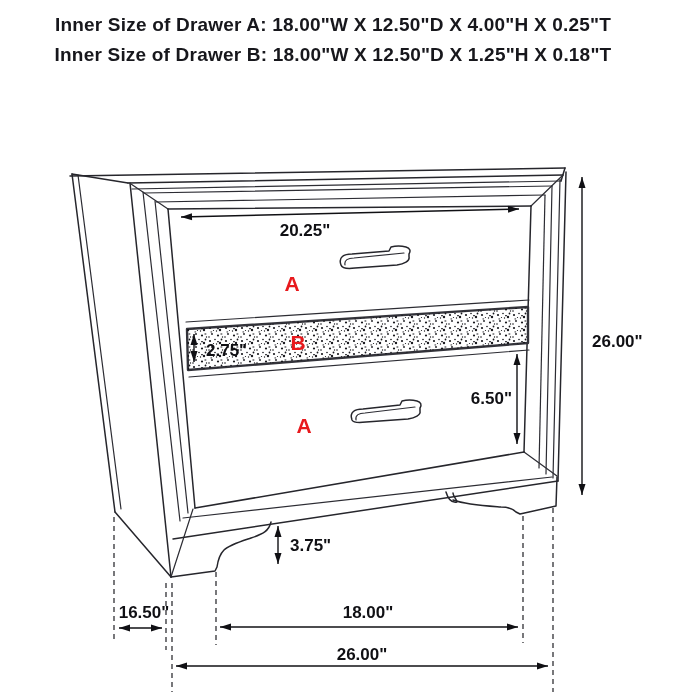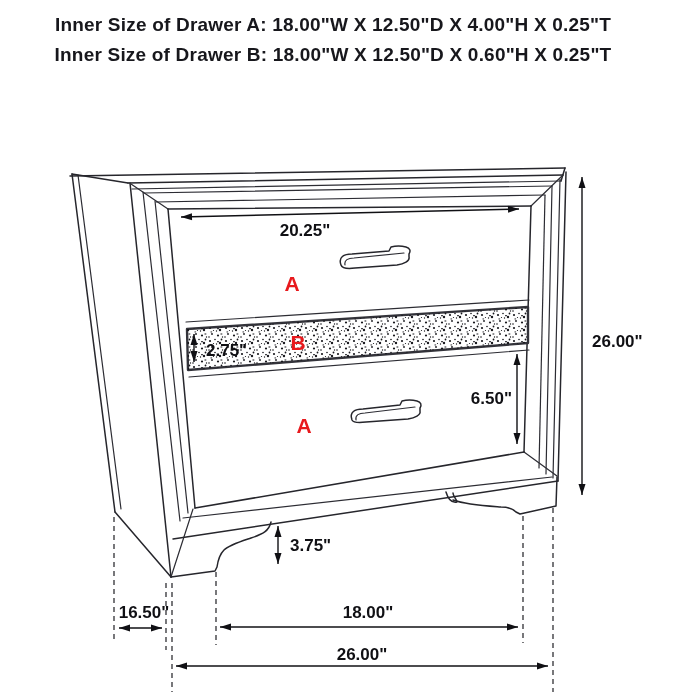--- a/index.html
+++ b/index.html
@@ -21,21 +21,21 @@
   .redlabel{font-family:"Liberation Sans", sans-serif;font-size:21px;font-weight:bold;}
   .handle{stroke:#26262c;stroke-width:1.5;fill:#ffffff;stroke-linejoin:round;}
 </style>
 </head>
 <body>
 
 <div class="page">
 
   <div class="header">
     <div>Inner Size of Drawer A: 18.00"W X 12.50"D X 4.00"H X 0.25"T</div>
-    <div>Inner Size of Drawer B: 18.00"W X 12.50"D X 0.60"H X 0.25"T</div>
+    <div>Inner Size of Drawer B: 18.00"W X 12.50"D X 1.25"H X 0.18"T</div>
   </div>
 
   <svg class="diagram-svg" width="700" height="700" viewBox="0 0 700 700">
     <defs>
       <marker id="ah" viewBox="0 0 12 8" refX="11.5" refY="4" markerWidth="12" markerHeight="8" orient="auto-start-reverse" markerUnits="userSpaceOnUse">
         <path d="M0.5,0.5 L11.5,4 L0.5,7.5 Z" fill="#101014"></path>
       </marker>
       <pattern id="speck" width="16" height="13" patternUnits="userSpaceOnUse">
         <circle cx="2" cy="3" r="1.1" fill="#17171c"></circle>
         <circle cx="7" cy="1.5" r="0.8" fill="#17171c"></circle>

